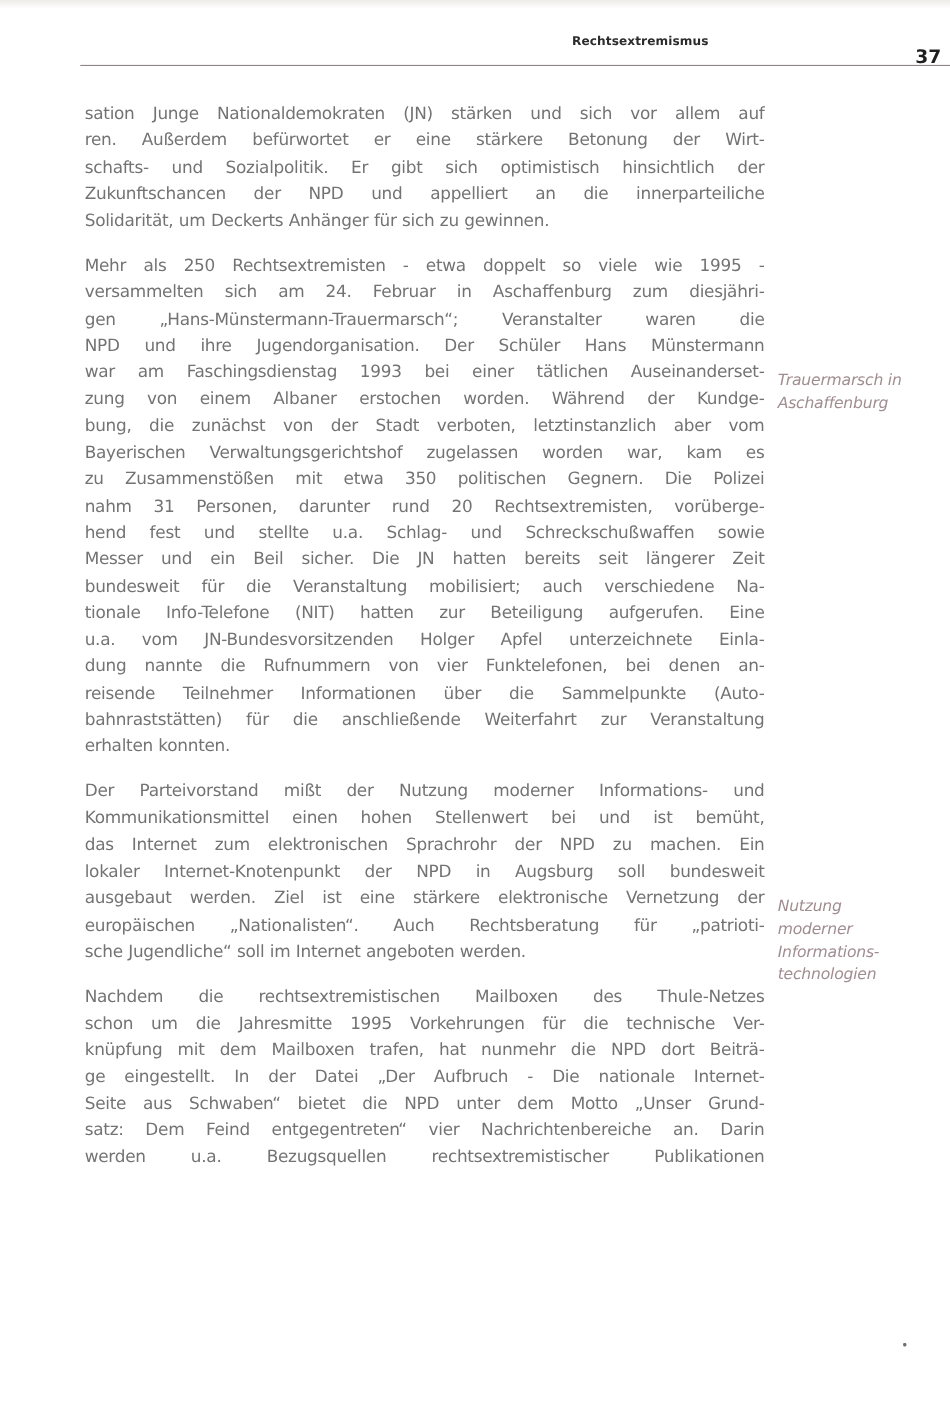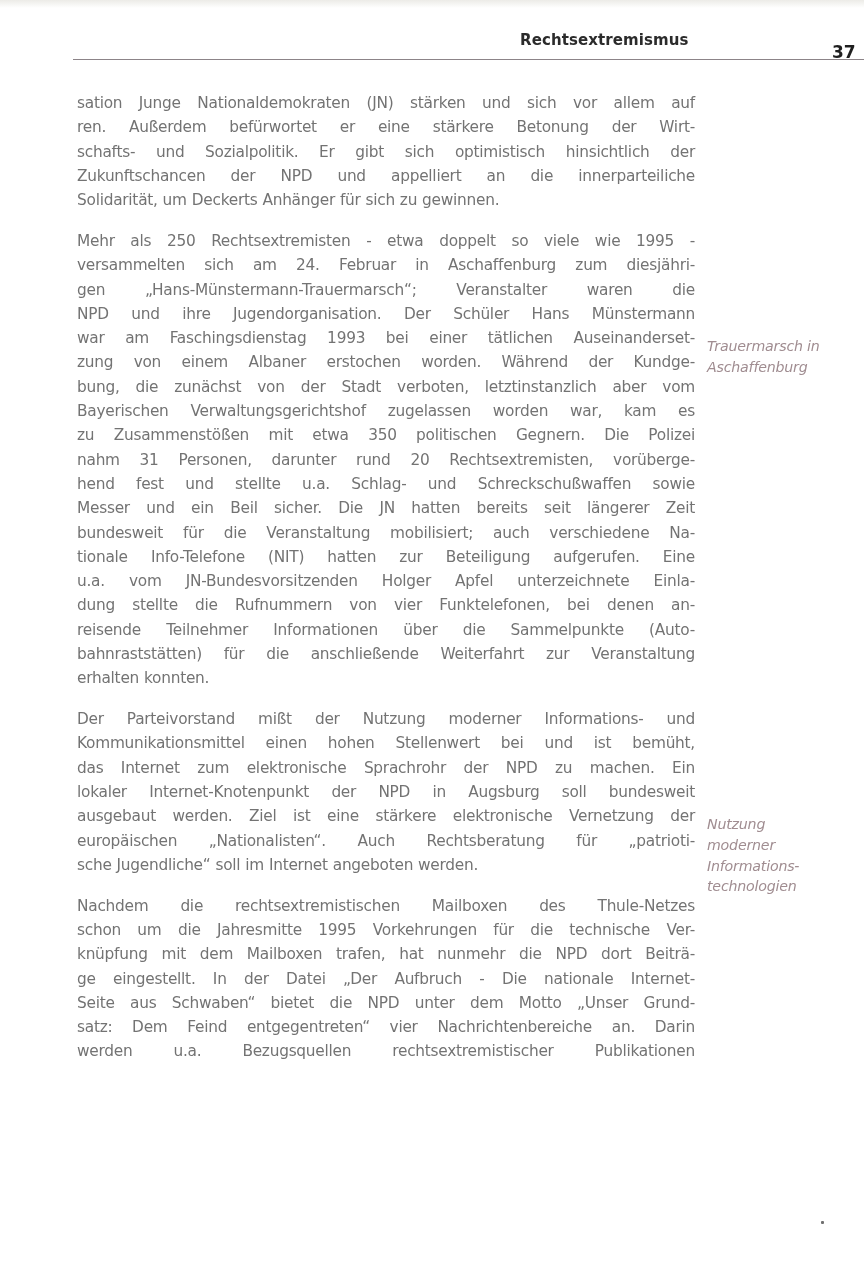--- a/index.html
+++ b/index.html
@@ -25,21 +25,21 @@
     position: absolute;
     top: 30px;
     left: 0;
     width: 864px;
     height: 24px;
   }
   .running-title {
     position: absolute;
     left: 520px;
     top: 1px;
-    font-size: 15px;
+    font-size: 11px;
     font-weight: 600;
     color: #2b2b2b;
     letter-spacing: 0.1px;
   }
   .page-number {
     position: absolute;
     left: 832px;
     top: 12px;
     font-size: 17px;
     font-weight: 700;
@@ -126,30 +126,30 @@
     <span class="line">zung von einem Albaner erstochen worden. Während der Kundge-</span>
     <span class="line">bung, die zunächst von der Stadt verboten, letztinstanzlich aber vom</span>
     <span class="line">Bayerischen Verwaltungsgerichtshof zugelassen worden war, kam es</span>
     <span class="line">zu Zusammenstößen mit etwa 350 politischen Gegnern. Die Polizei</span>
     <span class="line">nahm 31 Personen, darunter rund 20 Rechtsextremisten, vorüberge-</span>
     <span class="line">hend fest und stellte u.a. Schlag- und Schreckschußwaffen sowie</span>
     <span class="line">Messer und ein Beil sicher. Die JN hatten bereits seit längerer Zeit</span>
     <span class="line">bundesweit für die Veranstaltung mobilisiert; auch verschiedene Na-</span>
     <span class="line">tionale Info-Telefone (NIT) hatten zur Beteiligung aufgerufen. Eine</span>
     <span class="line">u.a. vom JN-Bundesvorsitzenden Holger Apfel unterzeichnete Einla-</span>
-    <span class="line">dung stellte die Rufnummern von vier Funktelefonen, bei denen an-</span>
+    <span class="line">dung nannte die Rufnummern von vier Funktelefonen, bei denen an-</span>
     <span class="line">reisende Teilnehmer Informationen über die Sammelpunkte (Auto-</span>
     <span class="line">bahnraststätten) für die anschließende Weiterfahrt zur Veranstaltung</span>
     <span class="line last">erhalten konnten.</span>
   </p>
 
   <p class="para">
     <span class="line">Der Parteivorstand mißt der Nutzung moderner Informations- und</span>
     <span class="line">Kommunikationsmittel einen hohen Stellenwert bei und ist bemüht,</span>
-    <span class="line">das Internet zum elektronische Sprachrohr der NPD zu machen. Ein</span>
+    <span class="line">das Internet zum elektronischen Sprachrohr der NPD zu machen. Ein</span>
     <span class="line">lokaler Internet-Knotenpunkt der NPD in Augsburg soll bundesweit</span>
     <span class="line">ausgebaut werden. Ziel ist eine stärkere elektronische Vernetzung der</span>
     <span class="line">europäischen „Nationalisten“. Auch Rechtsberatung für „patrioti-</span>
     <span class="line last">sche Jugendliche“ soll im Internet angeboten werden.</span>
   </p>
 
   <p class="para">
     <span class="line">Nachdem die rechtsextremistischen Mailboxen des Thule-Netzes</span>
     <span class="line">schon um die Jahresmitte 1995 Vorkehrungen für die technische Ver-</span>
     <span class="line">knüpfung mit dem Mailboxen trafen, hat nunmehr die NPD dort Beiträ-</span>

